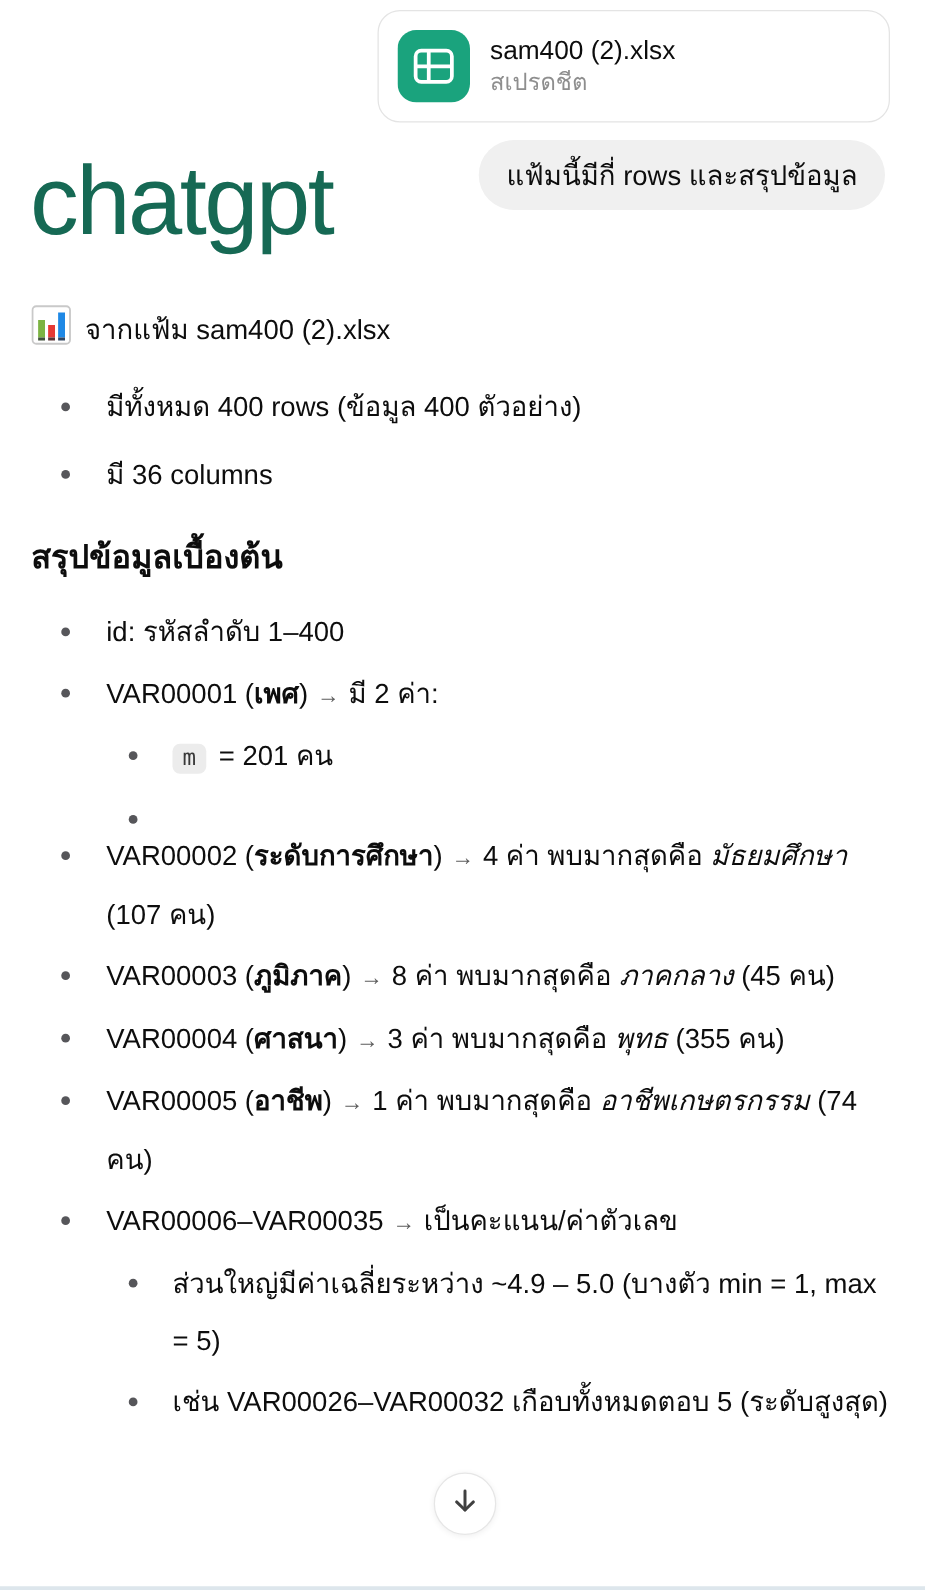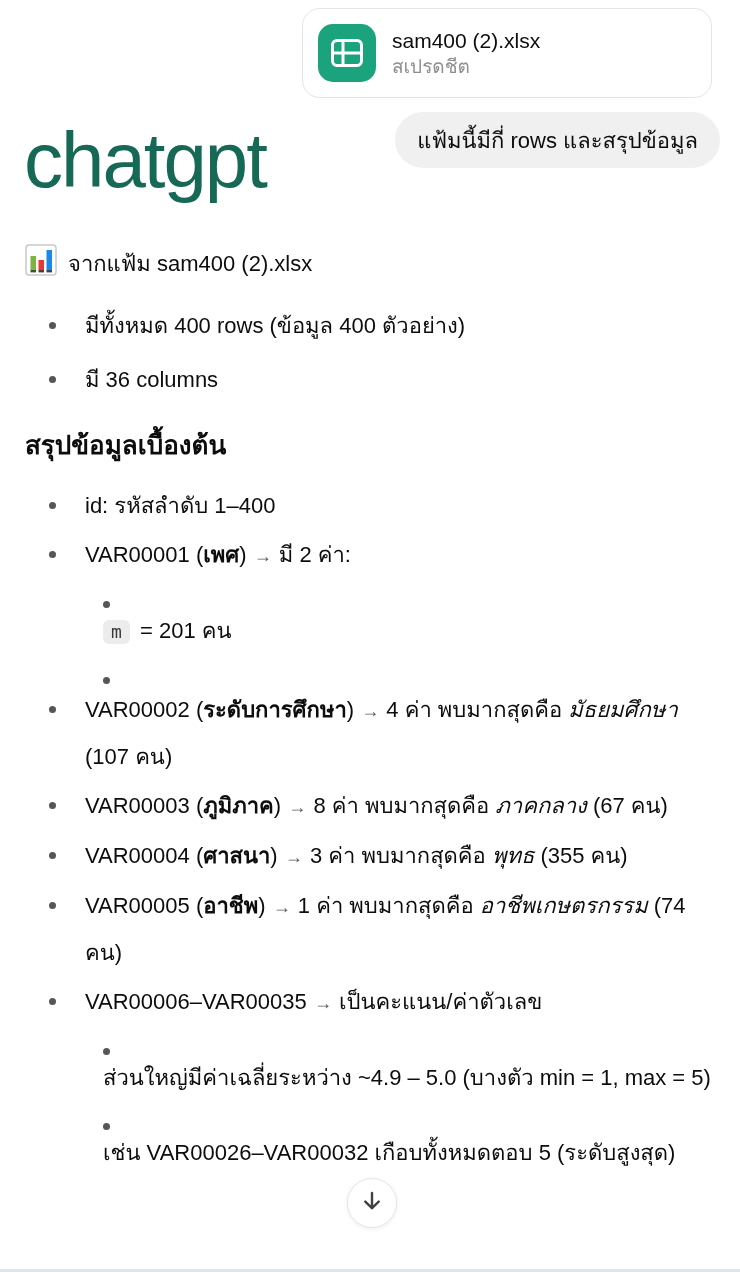--- a/index.html
+++ b/index.html
@@ -12,21 +12,21 @@
     position:absolute;left:302px;top:8px;width:410px;height:90px;box-sizing:border-box;
     background:#ffffff;border:1.5px solid #e4e4e4;border-radius:18px;
     display:flex;align-items:center;gap:16px;padding-left:15px;cursor:pointer;
   }
   .file-icon{flex:0 0 58px;width:58px;height:58px;}
   .file-meta{display:flex;flex-direction:column;justify-content:space-between;}
   .file-name{font-size:21px;line-height:27px;color:#0d0d0d;}
   .file-type{font-size:19px;line-height:25px;color:#8e8e8e;}
   
   .user-bubble{
-    position:absolute;top:112px;right:20px;height:56px;
+    position:absolute;top:112px;right:32px;height:56px;
     background:#f0f0f0;border-radius:28px;display:flex;align-items:center;
     padding:0 22px;font-size:22px;color:#0d0d0d;white-space:nowrap;
   }
   
   .watermark{
     position:absolute;left:24px;top:116px;font-size:78px;line-height:1.15;
     font-weight:500;letter-spacing:-2px;color:#166954;
   }
   
   .assistant{position:absolute;left:25px;top:243px;width:688px;font-size:22px;}
@@ -35,21 +35,21 @@
   .intro-text{font-size:22px;}
   .list{margin:0;}
   .overview-list{margin-top:20px;}
   .overview-list .li{margin-bottom:8px;}
   .section-heading{margin-top:22px;font-size:26px;line-height:40px;font-weight:bold;color:#0d0d0d;}
   .summary-list{margin-top:18px;}
   .summary-list .li{margin-bottom:3px;}
   .li{display:flex;line-height:46px;}
   .li.lv1{padding-left:24px;}
   .li.lv1 .dot{margin-right:29px;}
-  .li.lv2{padding-left:78px;flex-direction:column;}
+  .li.lv2{padding-left:78px;}
   .li.lv2 .dot{margin-right:28px;}
   .dot{flex:0 0 7px;width:7px;height:7px;border-radius:50%;background:#56565a;margin-top:19px;}
   .txt{flex:1;min-width:0;}
   .txt b{font-weight:bold;}
   .txt i{font-style:italic;}
   .code{
     font-family:"DejaVu Sans Mono","Liberation Mono",monospace;
     background:#ececec;border-radius:6px;padding:1px 8px 2px;
     font-size:18px;color:#383838;margin-right:4px;
   }
@@ -132,21 +132,21 @@
         </div>
         <div class="li lv2">
           <span class="dot"></span>
         </div>
         <div class="li lv1">
           <span class="dot"></span>
           <span class="txt"><span>VAR00002 (</span><b>ระดับการศึกษา</b><span>) </span><span class="arrow">→</span><span> 4 ค่า พบมากสุดคือ </span><i>มัธยมศึกษา</i><span> (107 คน)</span></span>
         </div>
         <div class="li lv1">
           <span class="dot"></span>
-          <span class="txt"><span>VAR00003 (</span><b>ภูมิภาค</b><span>) </span><span class="arrow">→</span><span> 8 ค่า พบมากสุดคือ </span><i>ภาคกลาง</i><span> (67 คน)</span></span>
+          <span class="txt"><span>VAR00003 (</span><b>ภูมิภาค</b><span>) </span><span class="arrow">→</span><span> 8 ค่า พบมากสุดคือ </span><i>ภาคกลาง</i><span> (45 คน)</span></span>
         </div>
         <div class="li lv1">
           <span class="dot"></span>
           <span class="txt"><span>VAR00004 (</span><b>ศาสนา</b><span>) </span><span class="arrow">→</span><span> 3 ค่า พบมากสุดคือ </span><i>พุทธ</i><span> (355 คน)</span></span>
         </div>
         <div class="li lv1">
           <span class="dot"></span>
           <span class="txt"><span>VAR00005 (</span><b>อาชีพ</b><span>) </span><span class="arrow">→</span><span> 1 ค่า พบมากสุดคือ </span><i>อาชีพเกษตรกรรม</i><span> (74 คน)</span></span>
         </div>
         <div class="li lv1">

